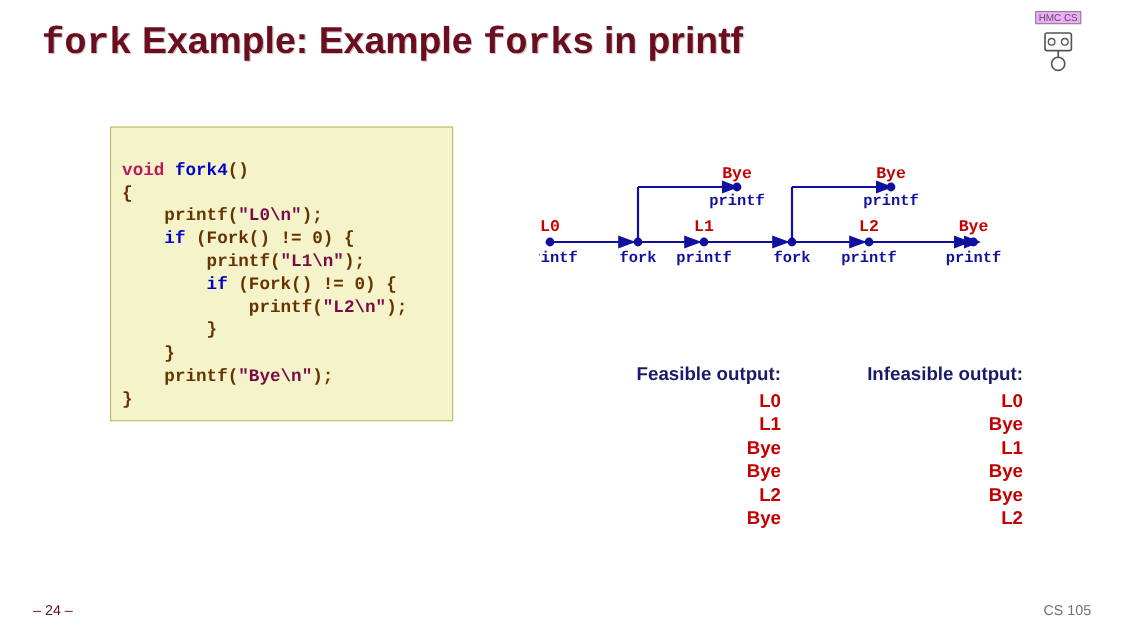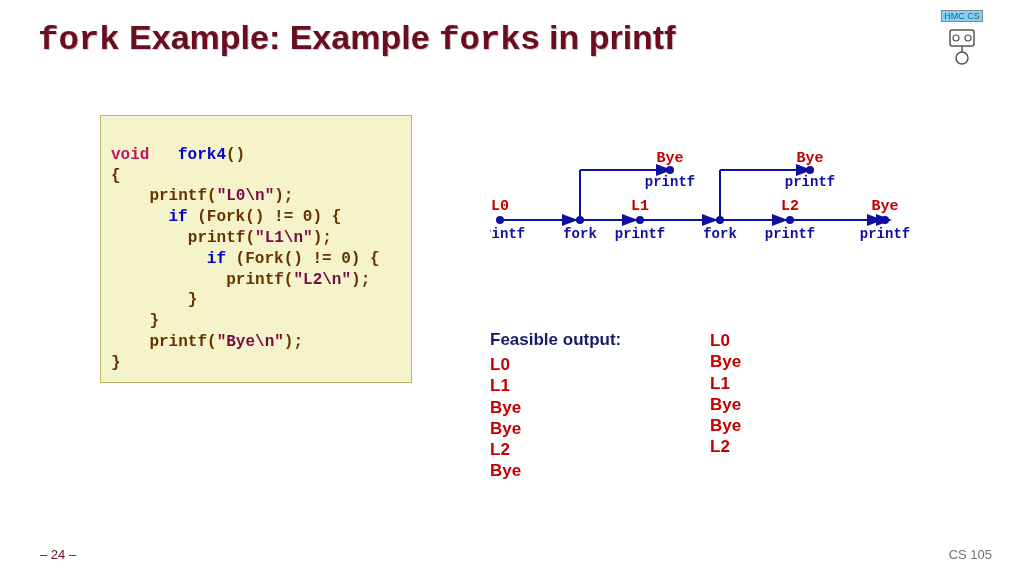--- a/index.html
+++ b/index.html
@@ -42,67 +42,67 @@
     border: 1px solid #bdb76b;
     padding: 8px 10px;
     font-family: "Courier New", monospace;
     font-weight: bold;
     font-size: 16px;
     line-height: 1.3;
     white-space: pre;
     color: #000;
   }
   .kw   { color: #be185d; }
-  .fn   { color: #0000c8; padding-left: 19px; }
+  .fn   { color: #0000c8; }
   .paren{ color: #663300; }
   .str  { color: #7a0a47; }
   .diagram {
     position: absolute;
     top: 140px;
     left: 490px;
     width: 420px;
     height: 110px;
   }
   .outputs {
     position: absolute;
     top: 330px;
     left: 490px;
     width: 440px;
     display: flex;
     font-family: Arial, sans-serif;
     font-size: 17px;
     font-weight: bold;
   }
-  .outcol { flex: 1; text-align: left; }
+  .outcol { flex: 1; text-align: right; }
   .outcol .hdr { color: #1a1a6a; margin-bottom: 4px; }
   .outcol .val { color: #c40000; line-height: 1.25; }
   .pagefoot-left {
     position: absolute;
     bottom: 14px;
-    left: 40px;
+    left: 30px;
     color: #6a0e1f;
     font-size: 13px;
   }
   .pagefoot-right {
     position: absolute;
     bottom: 14px;
     right: 32px;
     color: #737373;
     font-size: 13px;
   }
 </style>
 </head>
 <body>
 
 <div class="title">
   <span class="mono">fork</span><span> Example: Example </span><span class="mono">fork</span><span>s in printf</span>
 </div>
 
 <div class="logo">
-  <div style="border:1px solid #888;display:inline-block;padding:0 2px;background:#7dd3fc;">HMC CS</div>
+  <div style="border:1px solid #888;display:inline-block;padding:0 2px;background:#f0abfc;">HMC CS</div>
   <svg width="44" height="44" viewBox="0 0 44 44">
     <rect x="10" y="8" width="24" height="16" rx="2" fill="none" stroke="#555" stroke-width="1.5"></rect>
     <circle cx="16" cy="16" r="3" fill="none" stroke="#555" stroke-width="1.2"></circle>
     <circle cx="28" cy="16" r="3" fill="none" stroke="#555" stroke-width="1.2"></circle>
     <line x1="22" y1="24" x2="22" y2="30" stroke="#555" stroke-width="1.5"></line>
     <circle cx="22" cy="36" r="6" fill="none" stroke="#555" stroke-width="1.5"></circle>
   </svg>
 </div>
 
 <div class="codebox">
@@ -173,20 +173,21 @@
   <div class="outcol">
     <div class="hdr">Feasible output:</div>
     <div class="val">L0</div>
     <div class="val">L1</div>
     <div class="val">Bye</div>
     <div class="val">Bye</div>
     <div class="val">L2</div>
     <div class="val">Bye</div>
   </div>
   <div class="outcol">
+    <div class="hdr">Infeasible output:</div>
     <div class="val">L0</div>
     <div class="val">Bye</div>
     <div class="val">L1</div>
     <div class="val">Bye</div>
     <div class="val">Bye</div>
     <div class="val">L2</div>
   </div>
 </div>
 
 <div class="pagefoot-left">– 24 –</div>

